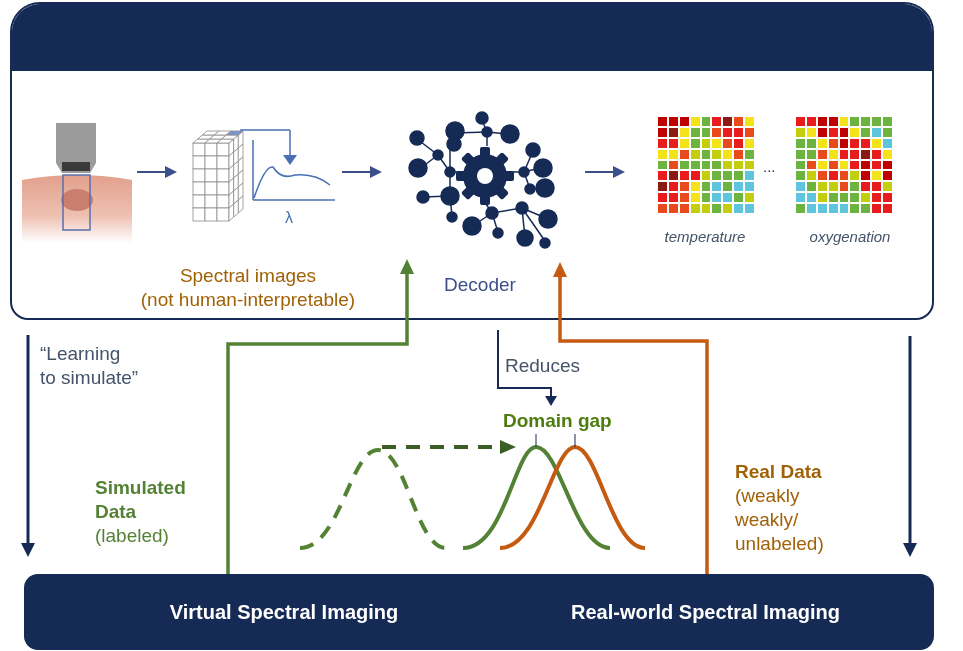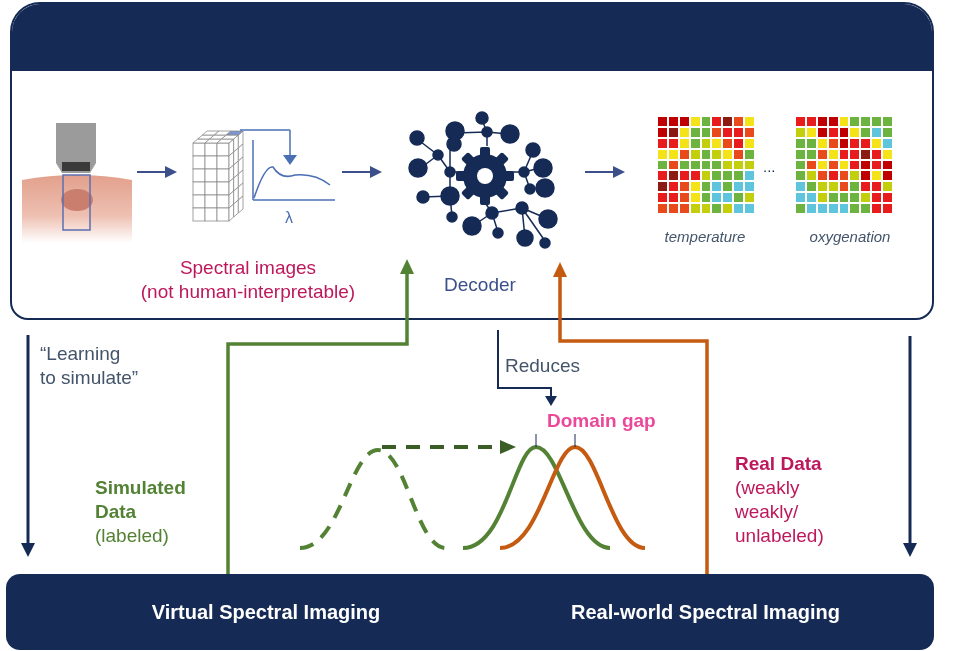--- a/index.html
+++ b/index.html
@@ -6,23 +6,23 @@
   body { width:963px; height:651px; position:relative; overflow:hidden;
          font-family:"Liberation Sans", sans-serif; }
   .abs { position:absolute; }
   #topbox { left:10px; top:2px; width:924px; height:318px; border:2px solid #152b55;
             border-radius:30px 30px 18px 18px; box-sizing:border-box; overflow:hidden; background:#fff; }
   #topbar { left:0; top:0; width:100%; height:67px; background:#152b55; }
   #title { left:0; top:24px; width:100%; text-align:center; color:#fff; font-weight:bold; font-size:20px; }
   .bottombox { top:574px; height:76px; background:#152b55; border-radius:14px; color:#fff;
                font-weight:bold; font-size:20px; display:flex; align-items:center; justify-content:center; }
   .lbl { font-size:19px; line-height:24px; }
-  .orange { color:#be185d; }
+  .orange { color:#a16207;margin-top:8px; }
   .green { color:#548235; }
-  .navy { color:#ec4899;margin-left:44px; }
+  .navy { color:#4d7c0f; }
   .slate { color:#44546a; }
   .blueish { color:#3b4f8a; }
   svg text { font-family:"Liberation Sans", sans-serif; }
   .grid { display:grid; grid-template-columns:repeat(9, 1fr); gap:2px; width:96px; height:96px; }
   .grid span { display:block; }
 </style>
 </head>
 <body>
 
 <div id="topbox" class="abs">
@@ -424,18 +424,18 @@
   <div>(labeled)</div>
 </div>
 
 <div class="abs lbl orange" style="left:735px;top:452px">
   <div style="font-weight:bold">Real Data</div>
   <div>(weakly</div>
   <div>weakly/</div>
   <div>unlabeled)</div>
 </div>
 
-<div class="abs bottombox" style="left:6px;width:520px">
+<div class="abs bottombox" style="left:24px;width:520px">
   <span>Virtual Spectral Imaging</span>
 </div>
 <div class="abs bottombox" style="left:477px;width:457px">
   <span>Real-world Spectral Imaging</span>
 </div>
 
 </body></html>

